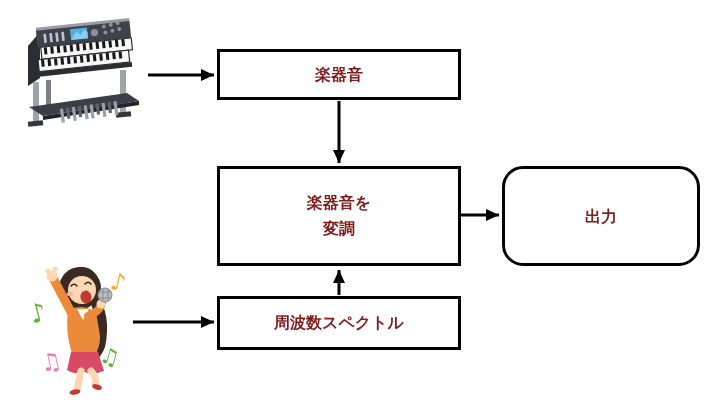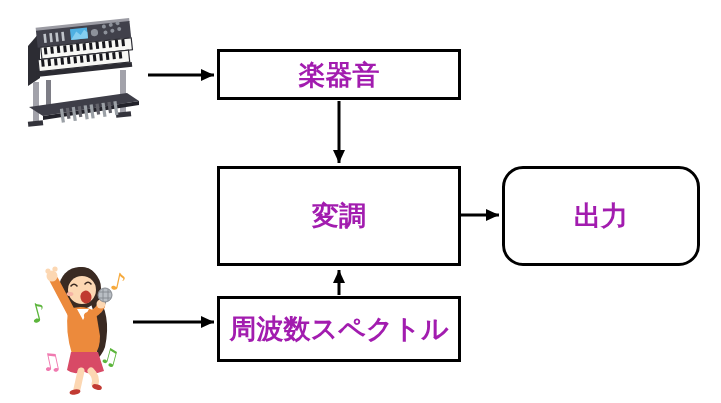--- a/index.html
+++ b/index.html
@@ -9,33 +9,33 @@
     width: 721px;
     height: 403px;
     background: #ffffff;
     font-family: "Liberation Sans", "DejaVu Sans", sans-serif;
     overflow: hidden;
   }
   .box {
     position: absolute;
     border: 3px solid #000000;
     background: #ffffff;
-    color: #a21caf;
+    color: #7f1d1d;
     display: flex;
     flex-direction: column;
     align-items: center;
     justify-content: center;
     text-align: center;
     font-weight: bold;
-    font-size: 27px;
+    font-size: 16px;
     line-height: 26px;
   }
   #box-instrument { left: 217px; top: 49px;  width: 244px; height: 51px;  }
   #box-modulation { left: 217px; top: 166px; width: 244px; height: 100px; }
-  #box-spectrum   { left: 217px; top: 296px; width: 244px; height: 66px;  }
+  #box-spectrum   { left: 217px; top: 296px; width: 244px; height: 54px;  }
   #box-output     { left: 502px; top: 166px; width: 198px; height: 100px; line-height: 27px; border-radius: 21px; }
   .illus { position: absolute; }
   #organ  { left: 16px; top: 8px;   width: 132px; height: 124px; }
   #singer { left: 22px; top: 252px; width: 120px; height: 145px; }
   #arrows {
     position: absolute;
     left: 0; top: 0;
     width: 721px; height: 403px;
     pointer-events: none;
   }
@@ -162,20 +162,21 @@
     <text x="88" y="38" font-size="24" font-family="DejaVu Sans, sans-serif" font-weight="bold" transform="rotate(12 95 32)" fill="#f6a93b">♪</text>
     <text x="18" y="118" font-size="24" font-family="DejaVu Sans, sans-serif" font-weight="bold" transform="rotate(-12 30 110)" fill="#f07ab0">♫</text>
     <text x="78" y="112" font-size="22" font-family="DejaVu Sans, sans-serif" font-weight="bold" transform="rotate(15 88 104)" fill="#5cb53c">♫</text>
   </svg>
 
   <div class="box" id="box-instrument">
     <span>楽器音</span>
   </div>
 
   <div class="box" id="box-modulation">
+    <div>楽器音を</div>
     <div>変調</div>
   </div>
 
   <div class="box" id="box-spectrum">
     <span>周波数スペクトル</span>
   </div>
 
   <div class="box" id="box-output">
     <div>出力</div>
   </div>

